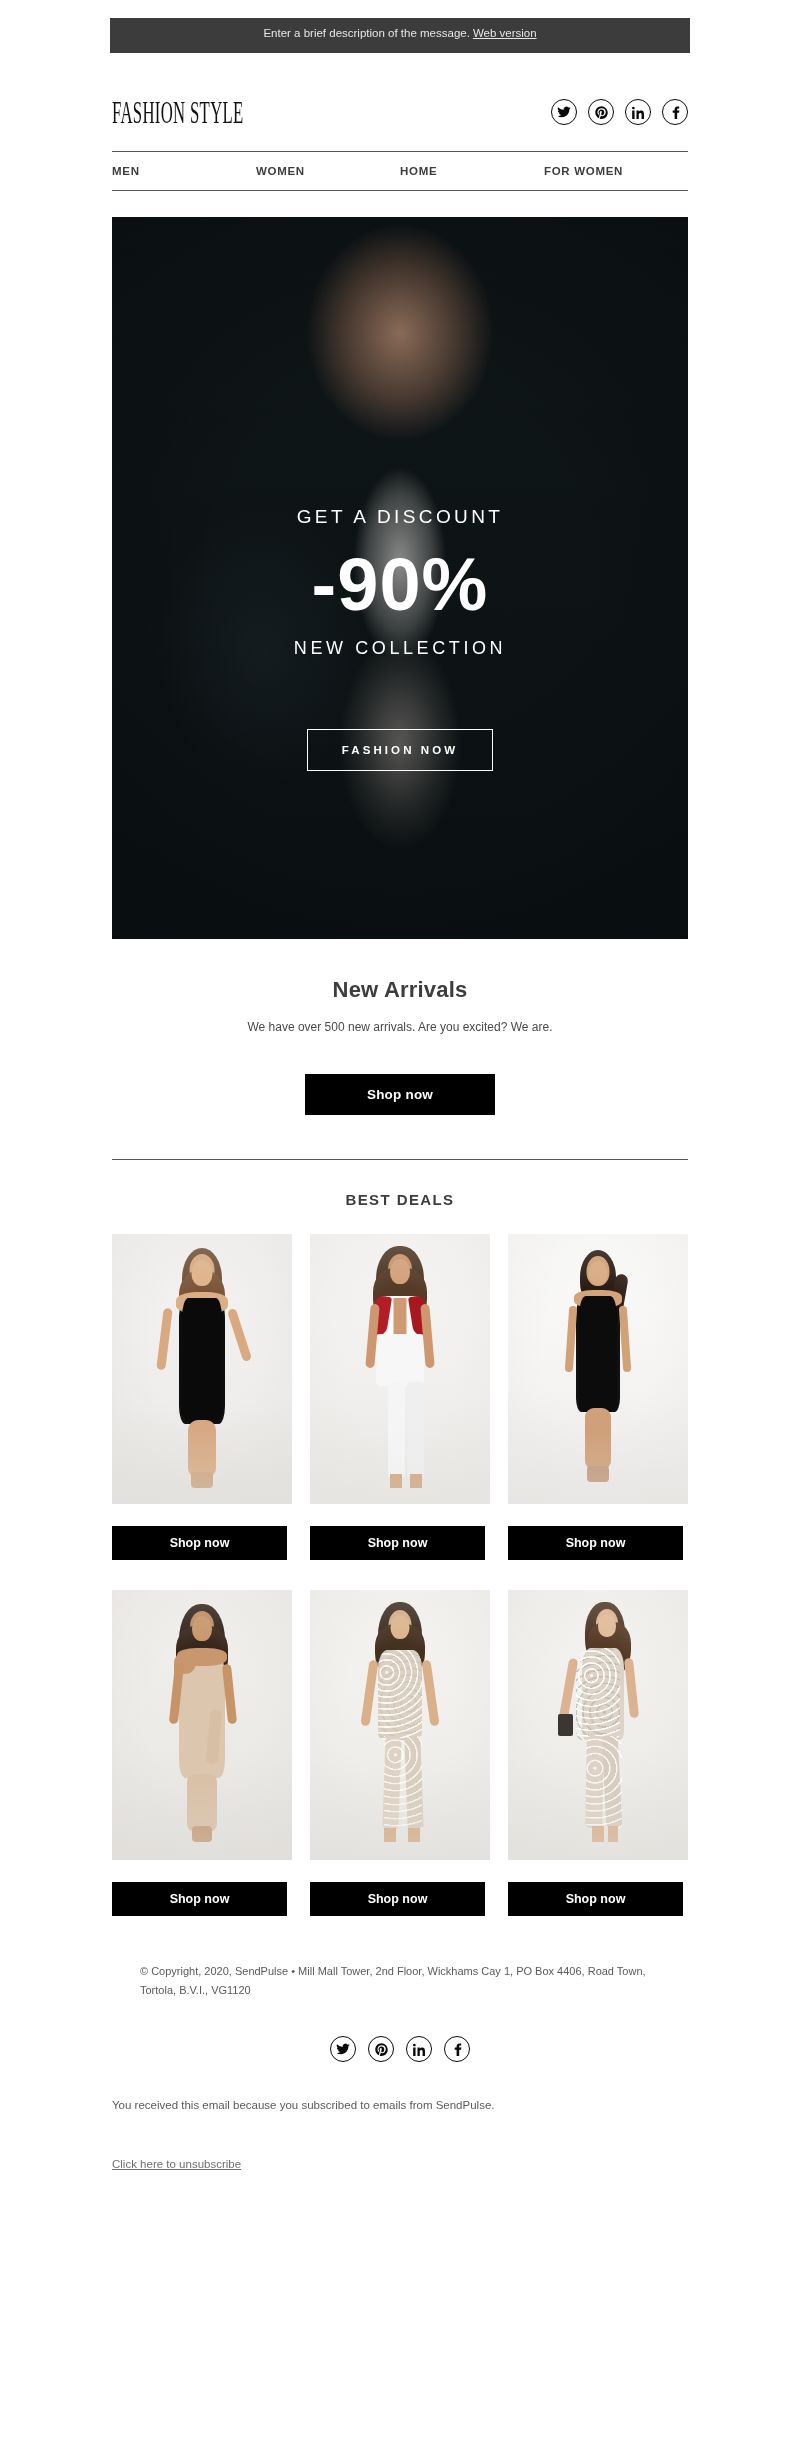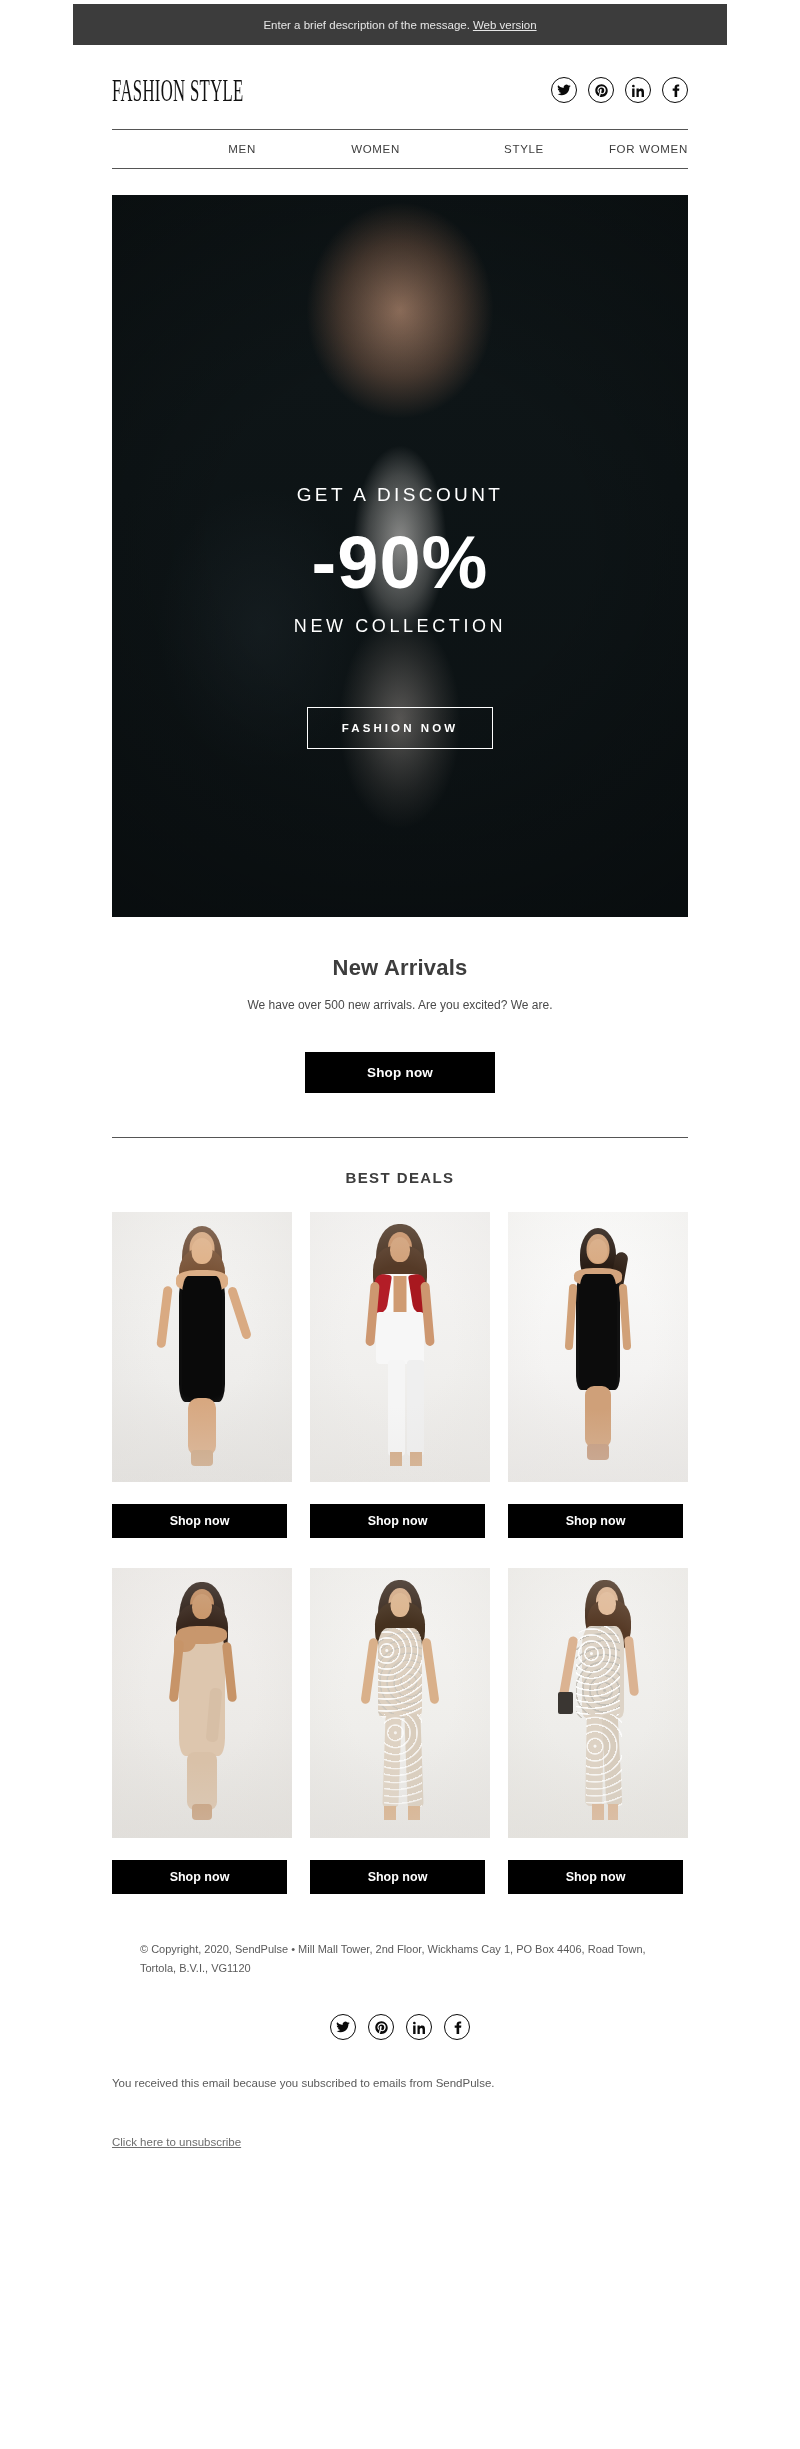--- a/index.html
+++ b/index.html
@@ -6,24 +6,24 @@
   html, body {
     width: 800px;
     background: #ffffff;
     font-family: "Liberation Sans", sans-serif;
     -webkit-font-smoothing: antialiased;
   }
   .page { width: 800px; background: #ffffff; }
 
   
   .preheader {
-    width: 654px; margin: 4px auto;
+    width: 580px; margin: 18px auto;
     background: #3c3c3c;
     text-align: center;
-    padding: 11px 20px 12px;
+    padding: 5px 20px 12px;
   }
   .preheader-text {
     color: #e6e6e6; font-size: 11.5px; line-height: 16px;
     display: inline;
   }
   .preheader-link {
     color: #e6e6e6; font-size: 11.5px; line-height: 16px;
     text-decoration: underline; display: inline; margin-left: 3px;
   }
 
@@ -54,22 +54,22 @@
 
   
   .nav {
     border-top: 1px solid #555555;
     border-bottom: 1px solid #555555;
     display: flex; align-items: center;
     padding: 13px 0 13px 0;
     margin: 0 12px;
   }
   .nav-item {
-    flex: 1; text-align: right;
-    font-size: 11.5px; font-weight: normal;
+    flex: 1; text-align: left;
+    font-size: 11.5px; font-weight: bold;
     letter-spacing: 0.7px;
     color: #3d3d3d;
     text-decoration: none;
   }
 
   
   .hero {
     position: relative;
     margin: 26px 12px 0 12px;
     height: 722px;
@@ -252,21 +252,21 @@
           <svg width="13" height="13" viewBox="0 0 24 24" fill="#0a0a0a">
               <path d="M15.1 8.4V6.1c0-1 .2-1.5 1.7-1.5h2V.9C18.1.8 17 .7 15.8.7c-3.3 0-5.5 2-5.5 5.7v2H6.8v4.1h3.5V24h4.8V12.5h3.5l.5-4.1z"></path>
             </svg>
         </a>
       </div>
     </div>
 
     <div class="nav">
       <a href="#" class="nav-item">MEN</a>
       <a href="#" class="nav-item">WOMEN</a>
-      <a href="#" class="nav-item">STYLE</a>
+      <a href="#" class="nav-item">HOME</a>
       <a href="#" class="nav-item">FOR WOMEN</a>
     </div>
 
     <div class="hero">
       <div class="hero-photo"></div>
       <div class="hero-vig"></div>
       <div class="hero-dim"></div>
       <div class="hero-inner">
         <div class="hero-kicker">GET A DISCOUNT</div>
         <div class="hero-discount">-90%</div>

